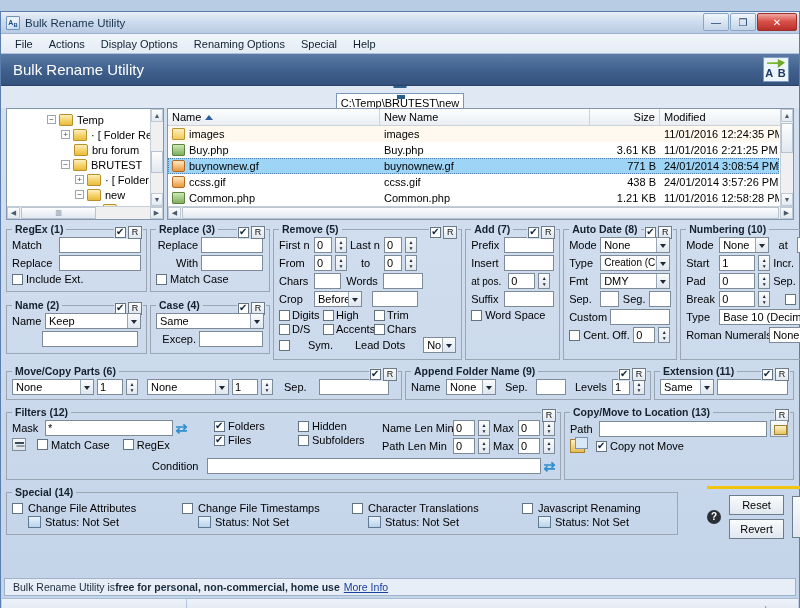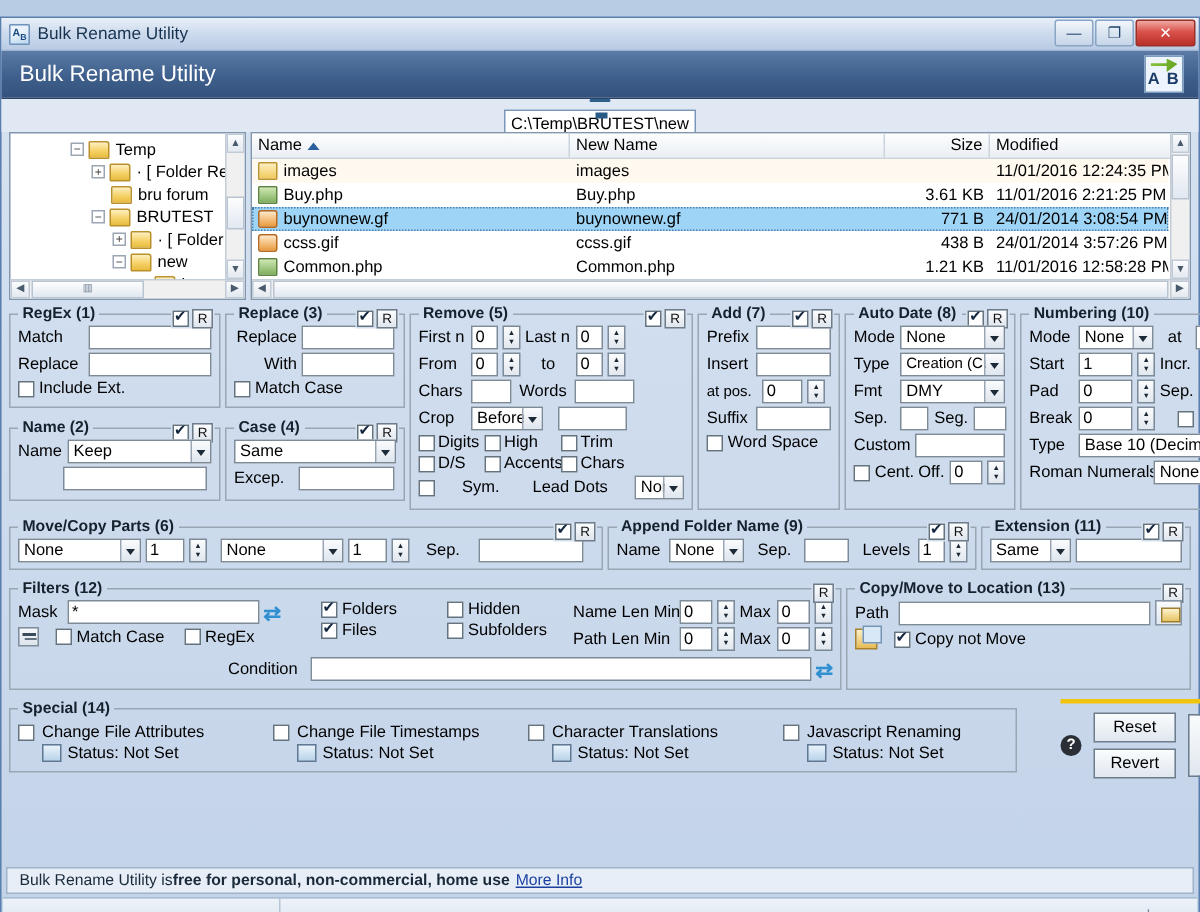--- a/index.html
+++ b/index.html
@@ -305,20 +305,28 @@
   <div class="titlebar">
     <div class="app-icon">A<sub>B</sub></div>
     <div class="title-text">Bulk Rename Utility</div>
     <div class="wbtns">
       <div class="wbtn">—</div>
       <div class="wbtn">❐</div>
       <div class="wbtn close">✕</div>
     </div>
   </div>
 
+  <div class="menubar">
+    <span>File</span>
+    <span>Actions</span>
+    <span>Display Options</span>
+    <span>Renaming Options</span>
+    <span>Special</span>
+    <span>Help</span>
+  </div>
 
   <div class="banner">
     <span>Bulk Rename Utility</span>
     <div class="logo">A B</div>
   </div>
 
   <div class="pathbar">
     <div class="pin-icon"></div>
     <div class="pathinput">C:\Temp\BRUTEST\new</div>
     <div class="browse-btn"></div>
@@ -516,21 +524,21 @@
         <fieldset class="gb" style="margin-top:7px">
           <legend>Case (4)</legend>
           <div class="gb-tools">
             <span class="cb on"></span>
             <span class="rbtn">R</span>
           </div>
           <div class="fr">
               <span class="sel2" style="width:108px"><span>Same</span><span class="dbx"></span></span>
             </div>
           <div class="fr">
-              <span class="lbl" style="width:40px;">Excep.</span>
+              <span class="lbl" style="width:40px;text-align:right">Excep.</span>
             <span class="tin" style="width:64px"></span>
             </div>
         </fieldset>
       </div>
 
       <fieldset class="gb" style="width:148px">
         <legend>Remove (5)</legend>
         <div class="gb-tools">
           <span class="cb on"></span>
           <span class="rbtn">R</span>

